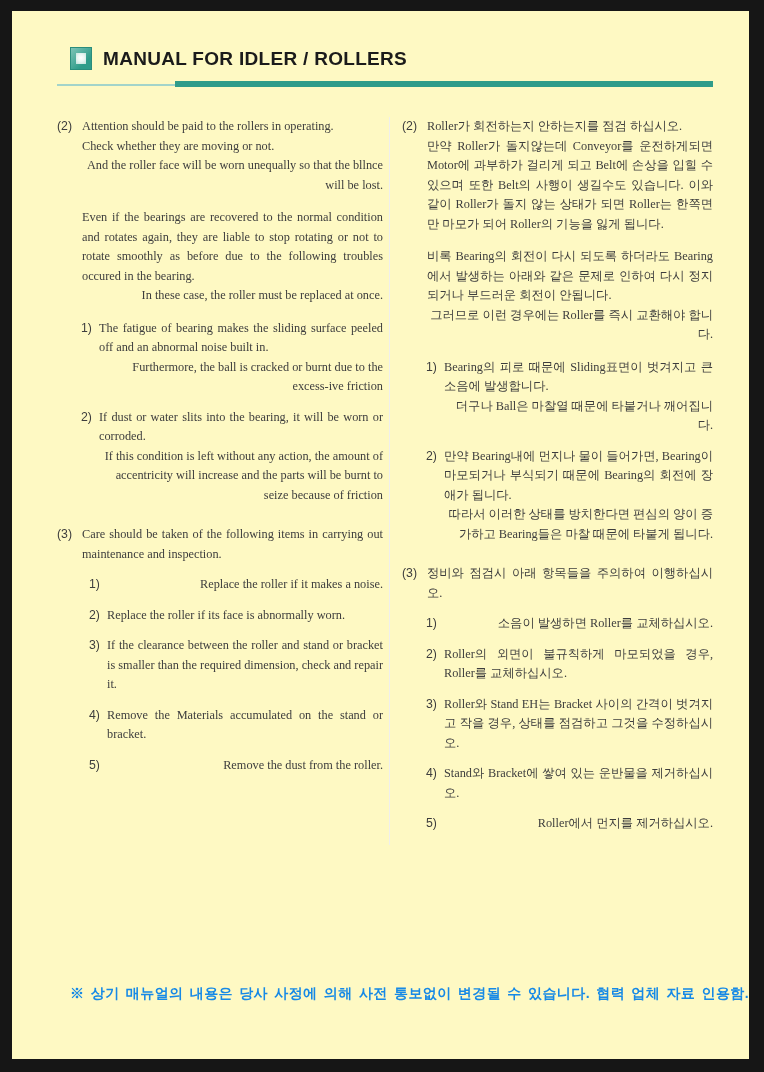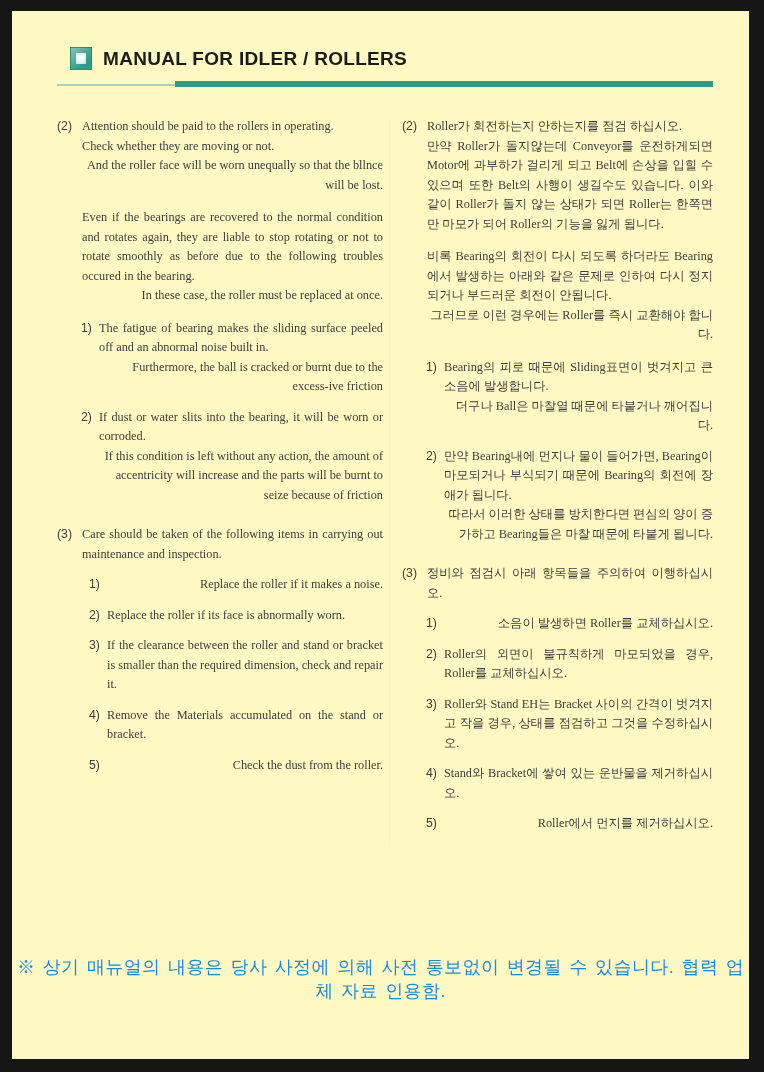--- a/index.html
+++ b/index.html
@@ -47,24 +47,24 @@
   .num1{flex:none;width:18px;}
   .sub{margin-left:24px;}
   .item{margin-left:32px;}
   .body{flex:1;}
   .ln{text-align:justify;font-family:Liberation Serif, serif;}
   .ln:last-child{text-align:right;}
   .ln.j{text-align:justify;}
   
   .footer-note{
     position:absolute;left:0;right:0;bottom:56px;
-    text-align:center;
+    text-align:right;
     color:#1689e6;
-    font-weight:normal;
-    font-size:18px;
+    font-weight:bold;
+    font-size:14px;
     letter-spacing:0.4px;
     word-spacing:2px;
   }
 </style>
 </head>
 <body>
 
 <div class="page">
 
   <header>
@@ -144,21 +144,21 @@
       </div>
       <div class="block tight item">
         <span class="num1">4)</span>
         <div class="body">
             <div class="ln j">Remove the Materials accumulated on the stand or bracket.</div>
           </div>
       </div>
       <div class="block tight item">
         <span class="num1">5)</span>
         <div class="body">
-            <div class="ln">Check the dust from the roller.</div>
+            <div class="ln">Remove the dust from the roller.</div>
           </div>
       </div>
 
     </section>
 
     <section class="col col-right">
 
       <div class="block">
         <span class="num">(2)</span>
         <div class="body">

